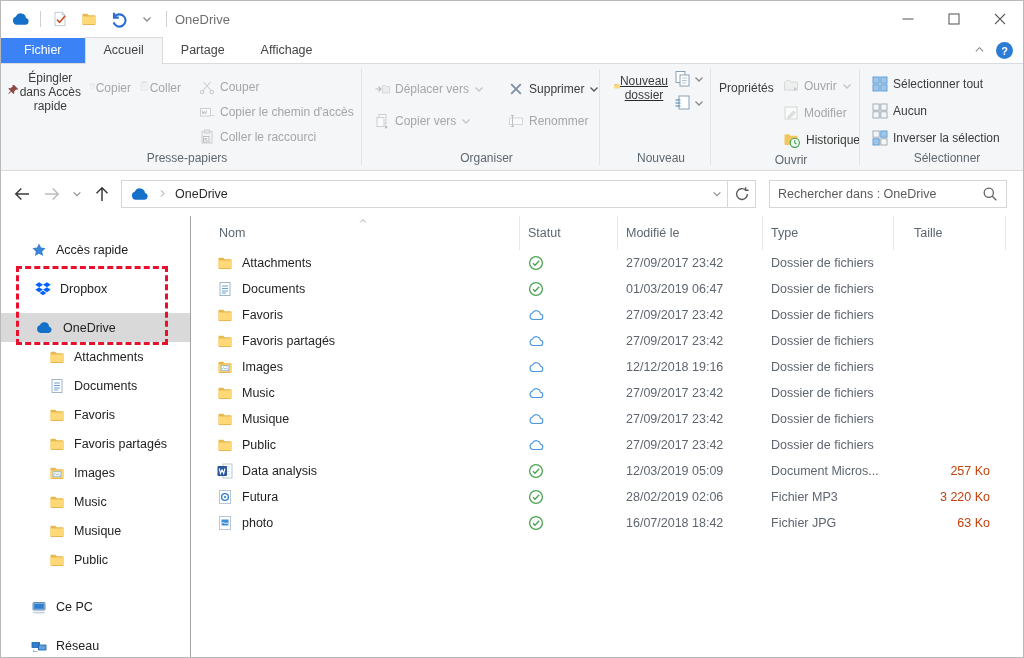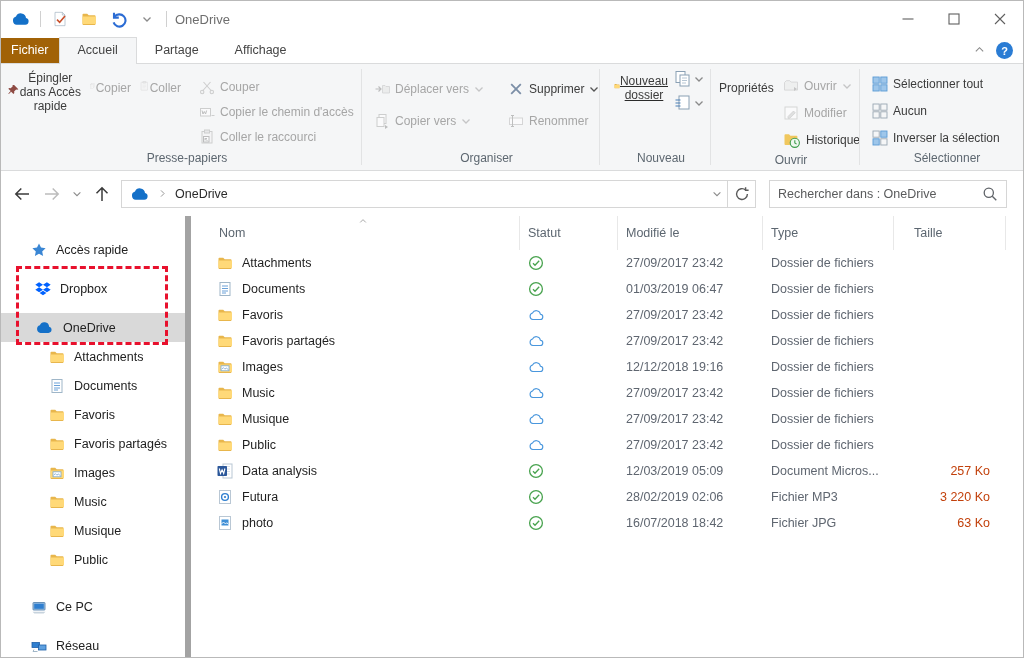--- a/index.html
+++ b/index.html
@@ -20,21 +20,21 @@
   .qat { display:flex; align-items:center; gap:9px; padding-left:10px; }
   .qat-btn { display:flex; align-items:center; justify-content:center; width:20px; height:22px; cursor:default; }
   .qat-sep { width:1px; height:16px; background:#d0d0d0; }
   .win-title { margin-left:8px; color:#6e6e6e; font-size:13px; }
   .win-controls { margin-left:auto; display:flex; height:36px; }
   .win-btn { width:46px; height:36px; display:flex; align-items:center; justify-content:center; color:#5f5f5f; }
 
   
   .tabrow { height:27px; display:flex; align-items:flex-end; background:#fff; border-bottom:1px solid #dadbdc; padding-left:0; }
   .tab { padding:5px 18px 6px; font-size:12.5px; color:#444; cursor:default; }
-  .tab-file { background:#a16207; color:#fff; padding:5px 10px 6px; }
+  .tab-file { background:#3b82f6; color:#fff; padding:5px 23px 6px; }
   .tab-active { background:#f5f6f7; border:1px solid #dadbdc; border-bottom:none; margin-bottom:-1px; padding-bottom:7px; }
   .tabrow-right { margin-left:auto; display:flex; align-items:center; gap:10px; padding-right:10px; padding-bottom:4px; }
   .help-circle { width:17px; height:17px; border-radius:50%; background:#2a7cd4; color:#fff; font-size:11px; font-weight:bold;
     display:flex; align-items:center; justify-content:center; }
 
   
   .ribbon { height:107px; background:#f5f6f7; border-bottom:1px solid #dadbdc; display:flex; }
   .rgroup { display:flex; flex-direction:column; }
   .rg-content { flex:1; display:flex; align-items:flex-start; }
   .rg-label { text-align:center; font-size:12px; color:#5d6770; padding:1px 0 5px;margin-left:12px; }
@@ -71,21 +71,21 @@
   .addr-box { flex:1; height:28px; border:1px solid #d6d6d6; display:flex; align-items:center; padding:0 4px 0 8px; margin-left:4px; background:#fff; }
   .addr-crumb { display:flex; align-items:center; gap:7px; color:#2a2a2a; }
   .addr-spacer { flex:1; }
   .refresh-btn { width:28px; height:28px; border:1px solid #d6d6d6; border-left:none; display:flex; align-items:center; justify-content:center; }
   .search-box { width:238px; height:28px; border:1px solid #d6d6d6; margin-left:13px; display:flex; align-items:center; padding:0 8px; background:#fff; }
   .search-box input { border:none; outline:none; flex:1; font-family:"Liberation Sans", sans-serif; font-size:12.5px; color:#3c3c3c; background:transparent; }
   .search-box input::placeholder { color:#5a5b5c; opacity:1; }
 
   
   .main { display:flex; height:443px; }
-  .sidebar { width:190px; border-right:6px solid #a3a3a3; padding-top:19px; position:relative; flex:none; }
+  .sidebar { width:190px; border-right:1px solid #a3a3a3; padding-top:19px; position:relative; flex:none; }
   .side-item { height:29px; display:flex; align-items:center; gap:9px; padding-left:34px; color:#222; }
   .side-item.lvl0 { padding-left:30px; }
   .side-item.lvl2 { padding-left:48px; }
   .side-item.sel { background:#d9d9d9; }
   .mt10 { margin-top:10px; } .mt9 { margin-top:18px; }
   .annotation { position:absolute; left:15px; top:50px; width:152px; height:79px;
     border:3px dashed #e8112d; pointer-events:none; z-index:5; }
 
   .filelist { flex:1; position:relative; }
   .flhead { display:grid; grid-template-columns:329px 98px 145px 131px 112px; height:34px; position:relative; }

